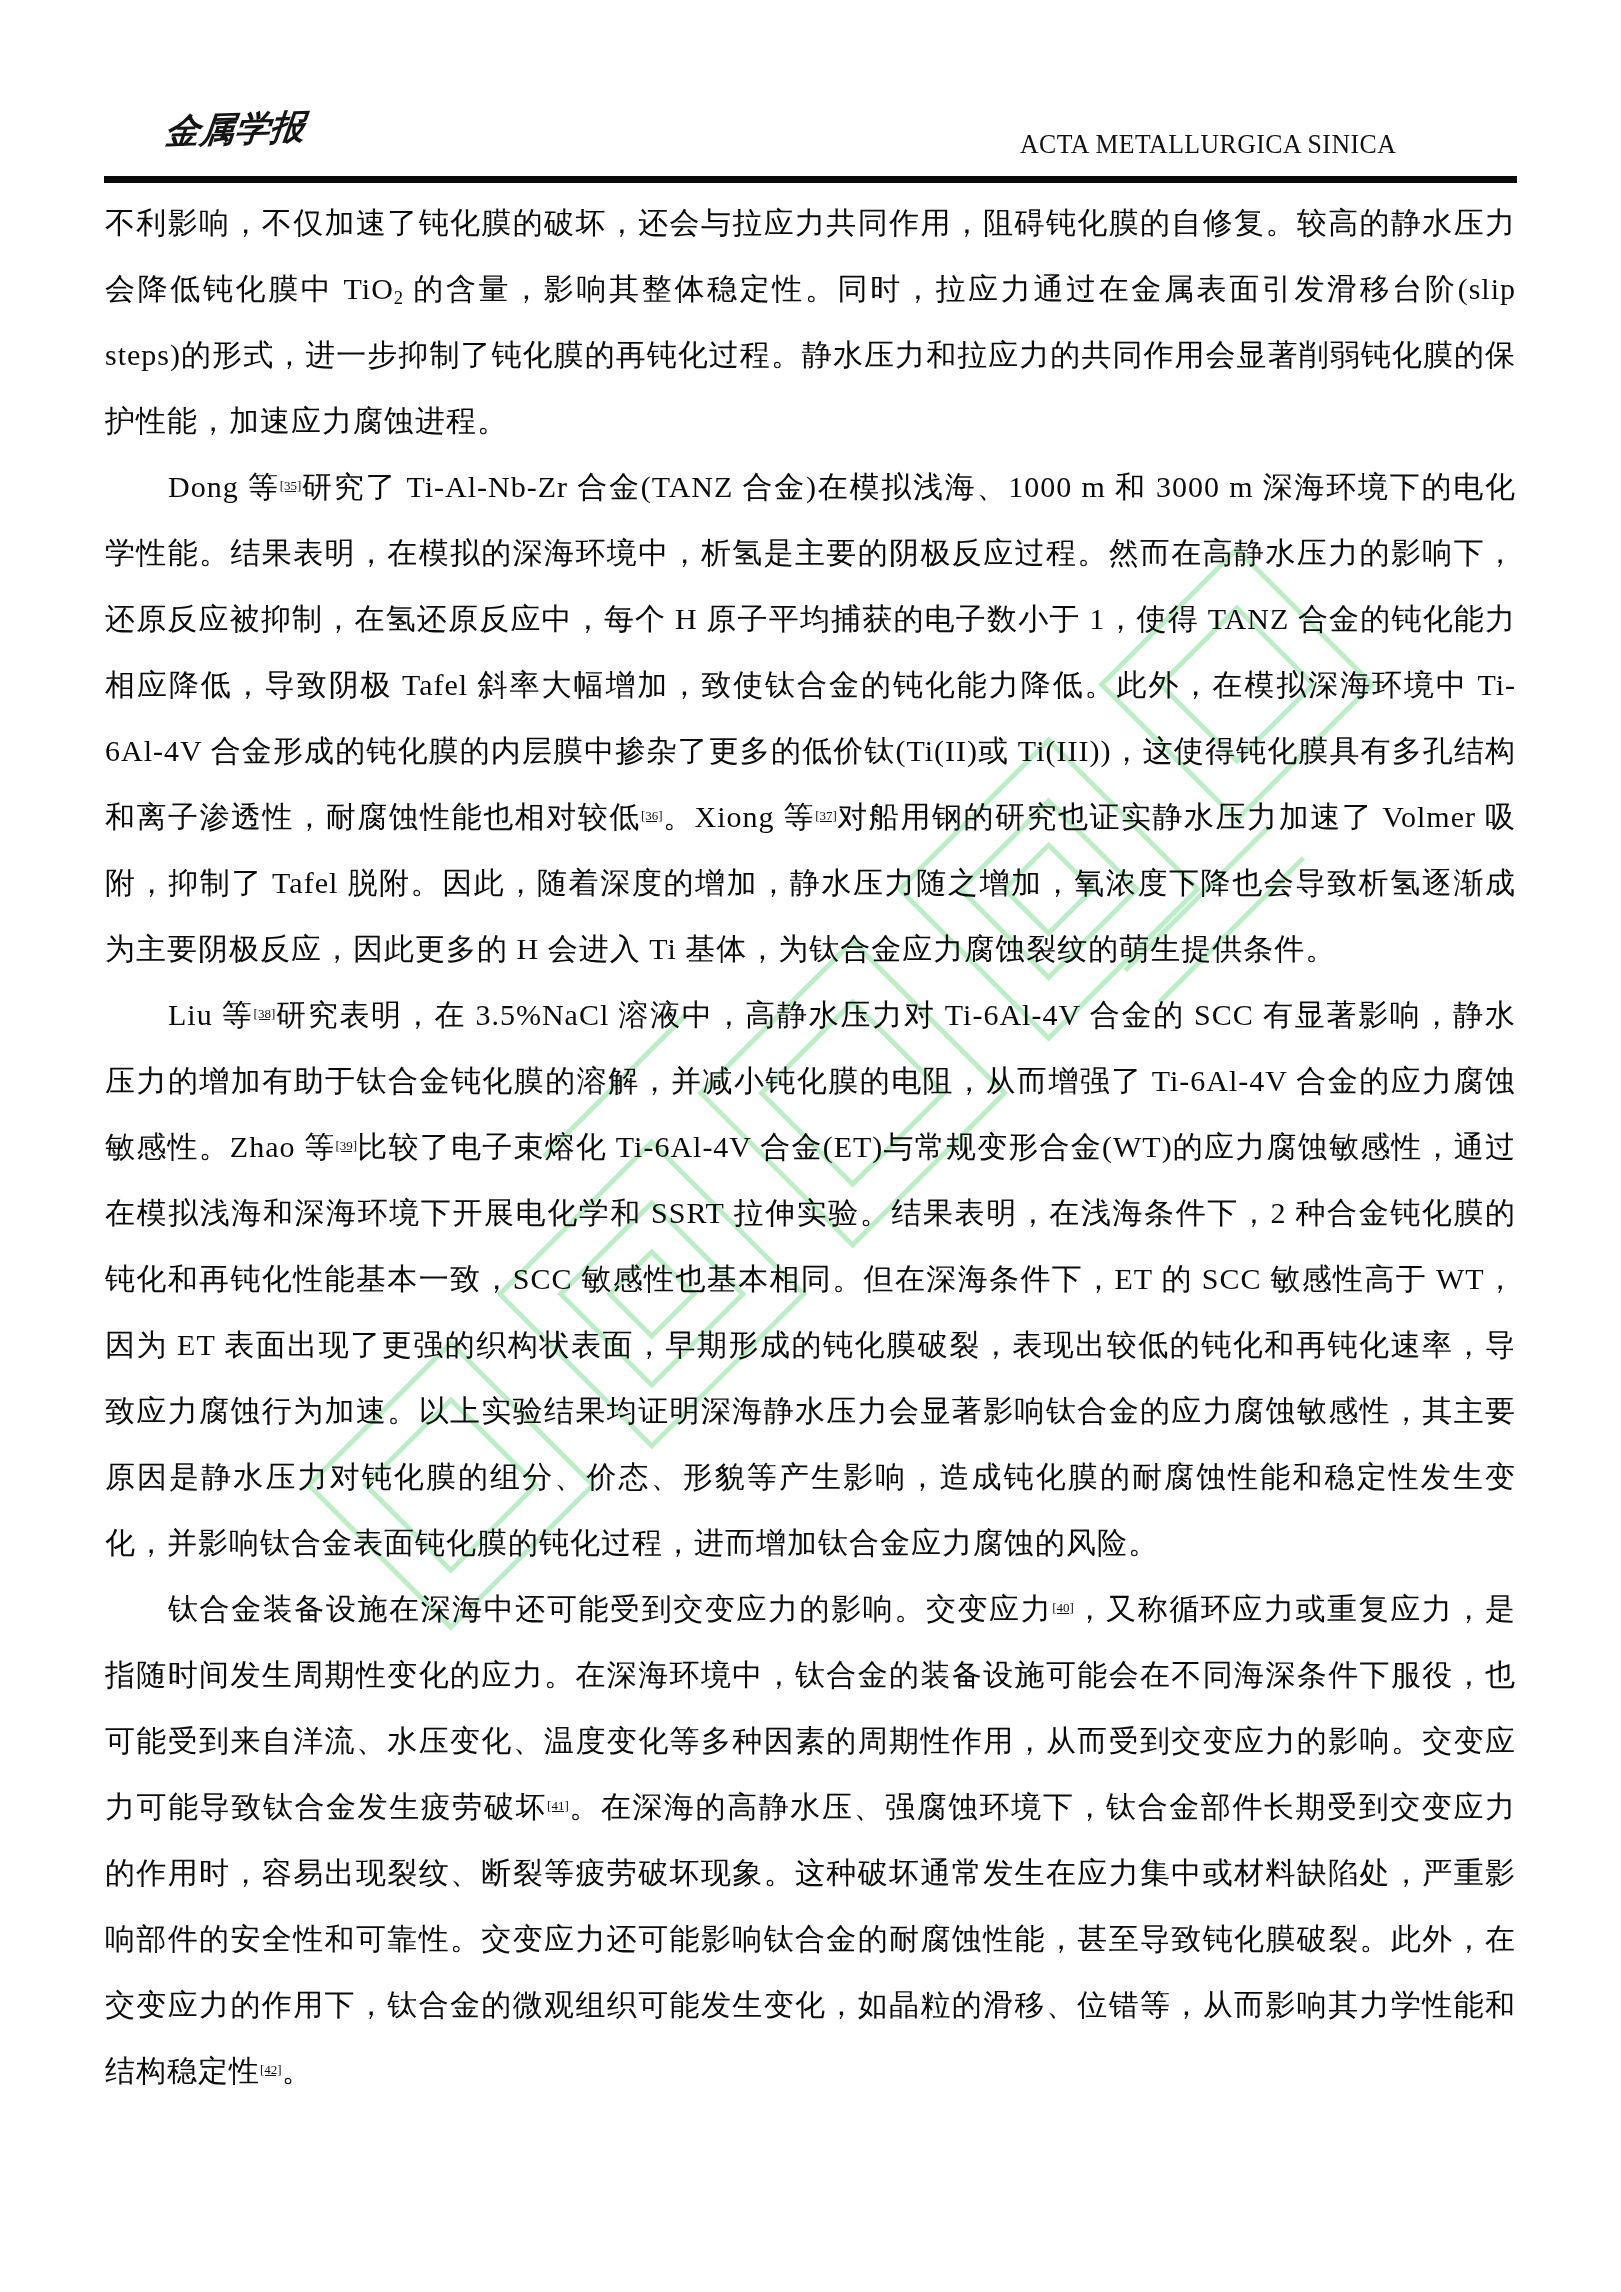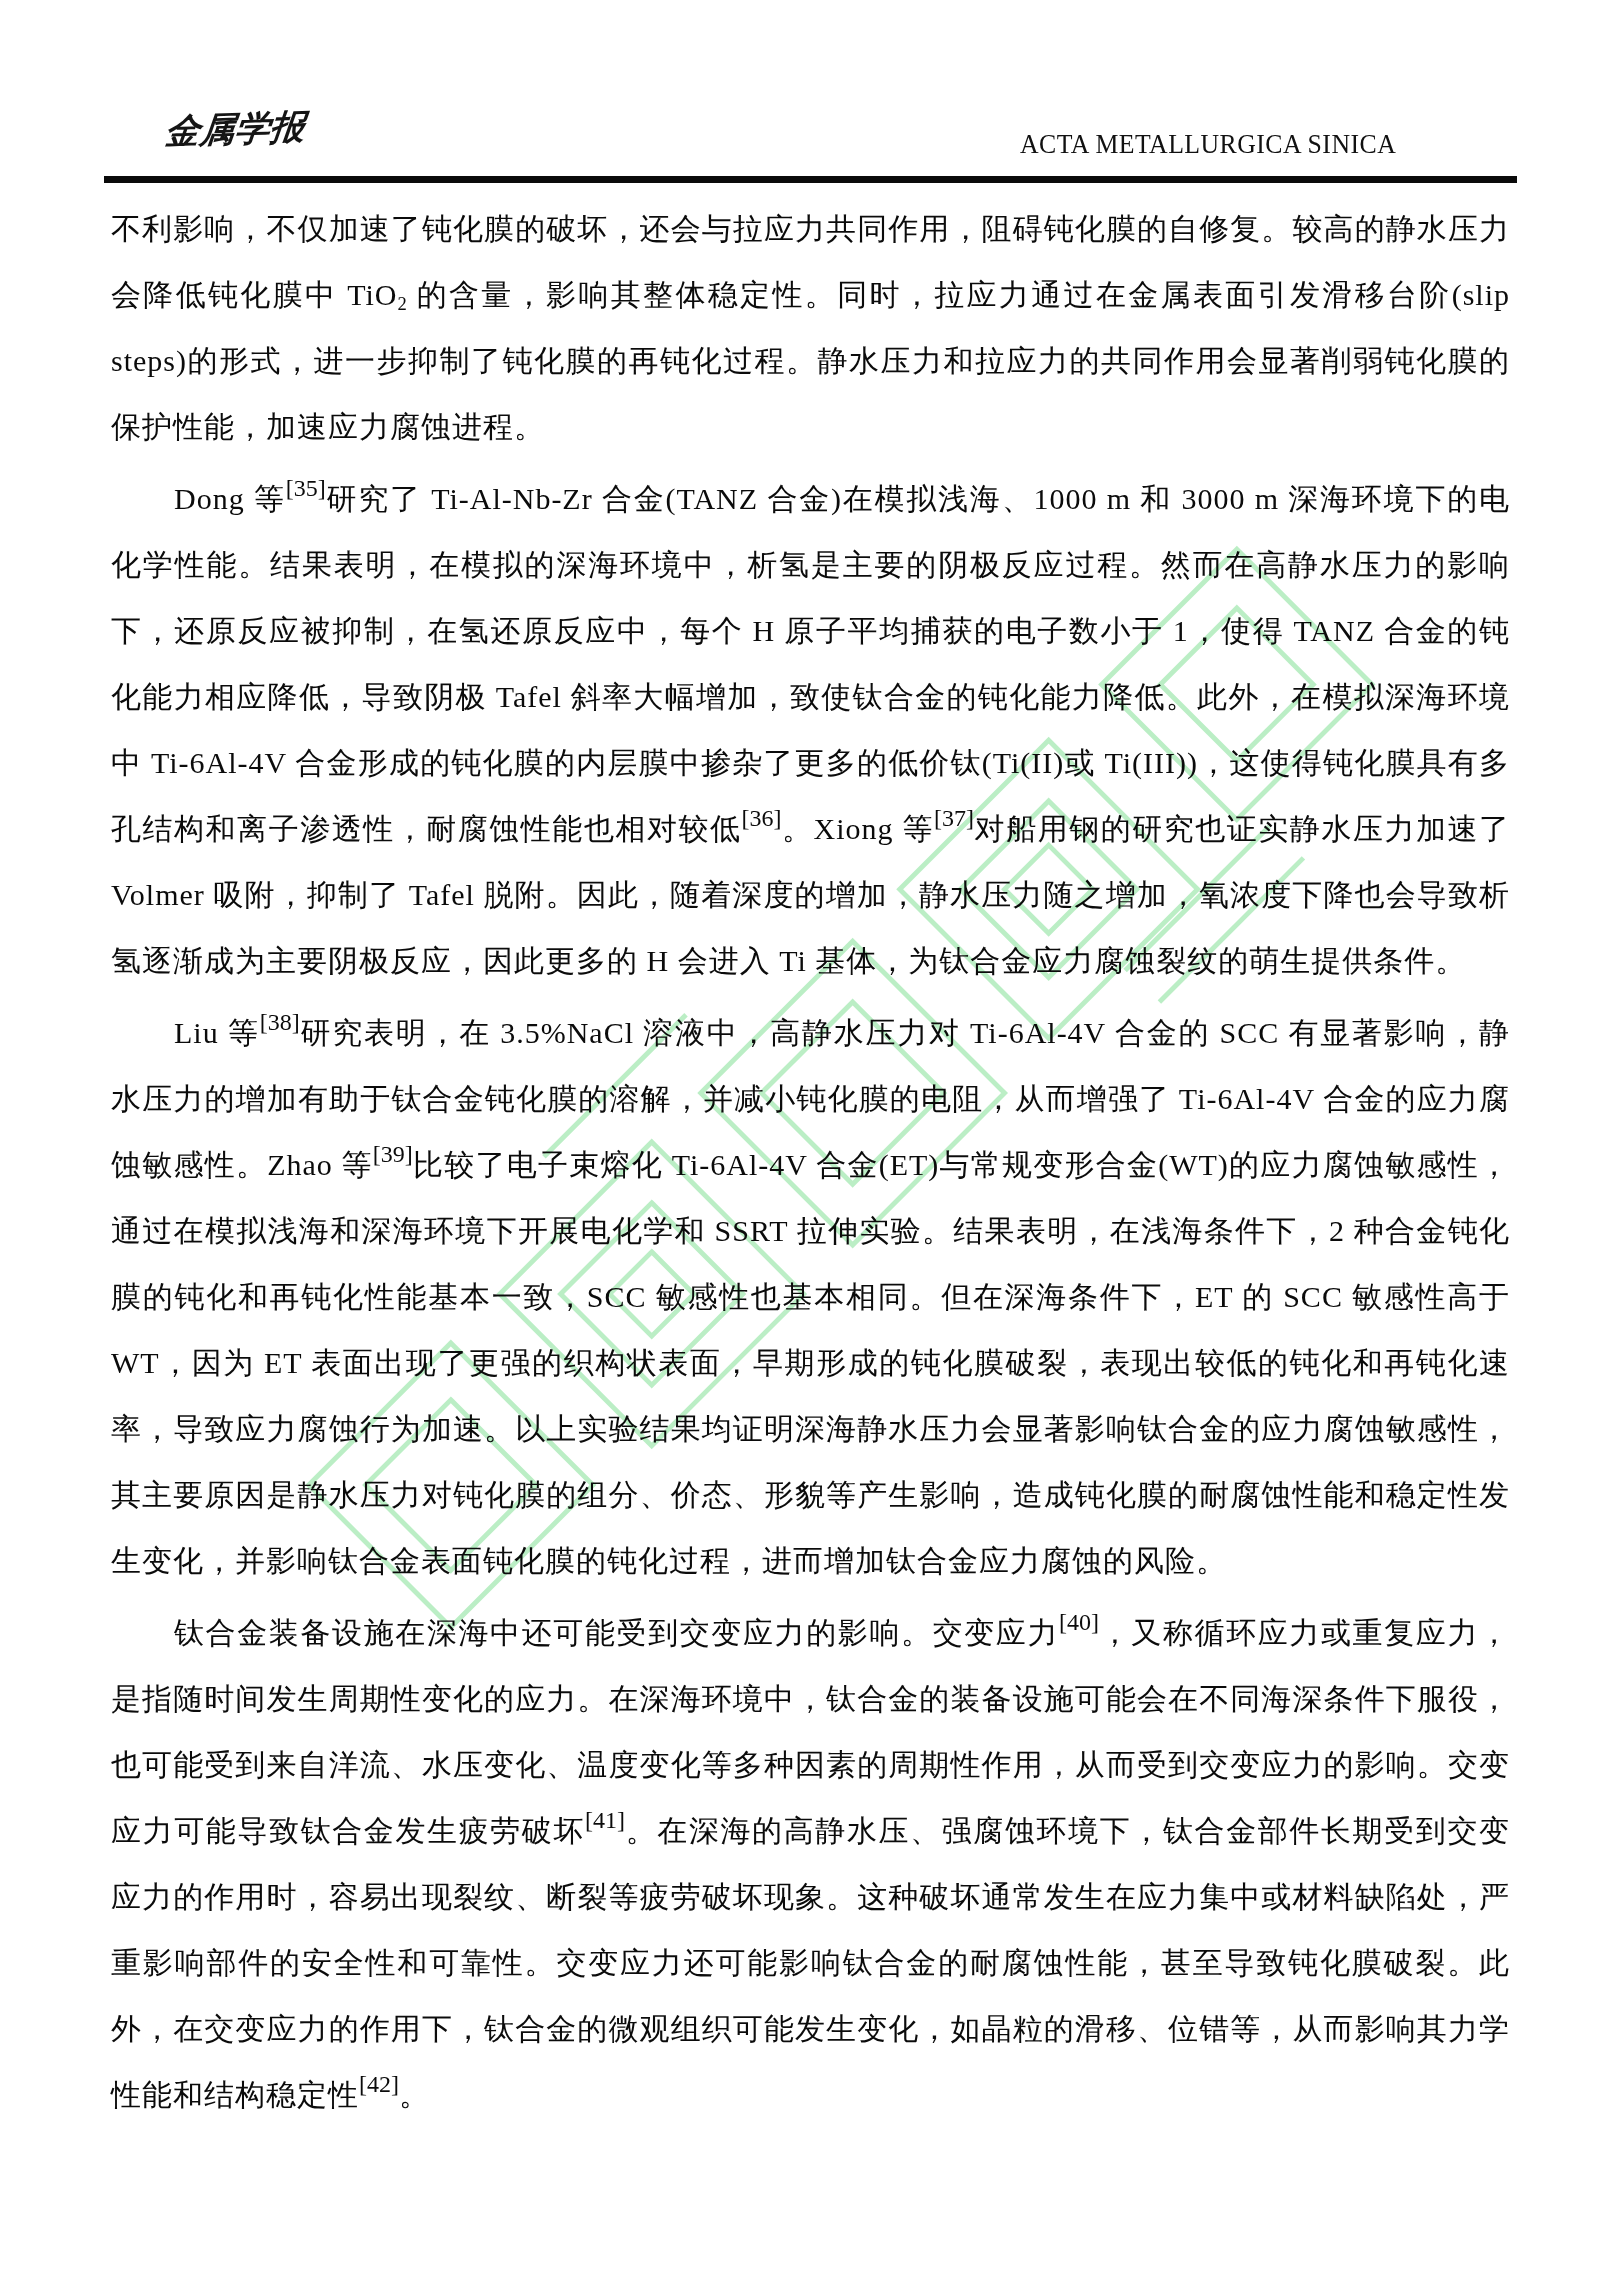--- a/index.html
+++ b/index.html
@@ -60,29 +60,30 @@
     left: 105px;
     right: 105px;
     top: 190px;
     z-index: 1;
     font-size: 30px;
     line-height: 66px;
     letter-spacing: 1px;
     text-align: justify;
     color: #0b0b0b;
   }
-  .content p { margin: 6px; padding: 0; }
+  .content p { margin: 0; padding: 0; }
   .content p.indent { text-indent: 63px; }
   .content sup {
-    font-size: 24px;
+    font-size: 13px;
     line-height: 0;
     vertical-align: baseline;
     position: relative;
     top: -0.55em;
     letter-spacing: 0;
+    text-decoration: underline;
   }
   .content sub {
     font-size: 18.6px;
     line-height: 0;
     vertical-align: baseline;
     position: relative;
     top: 0.28em;
     letter-spacing: 0;
   }
 </style>

